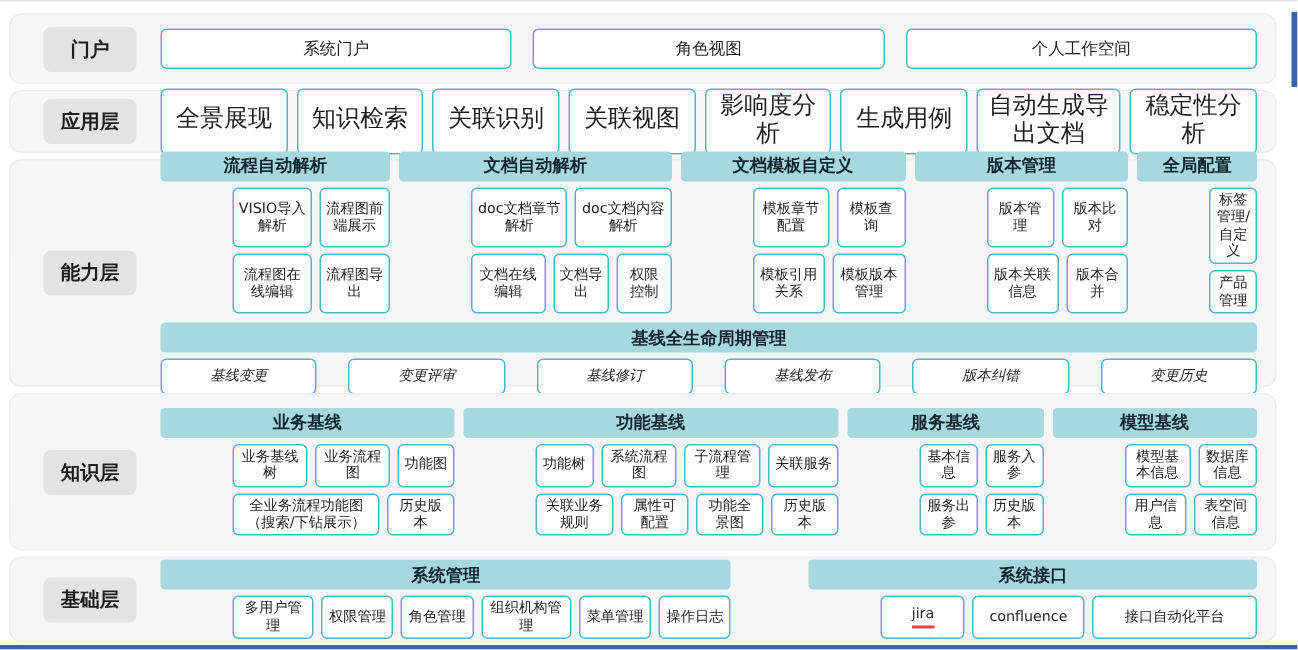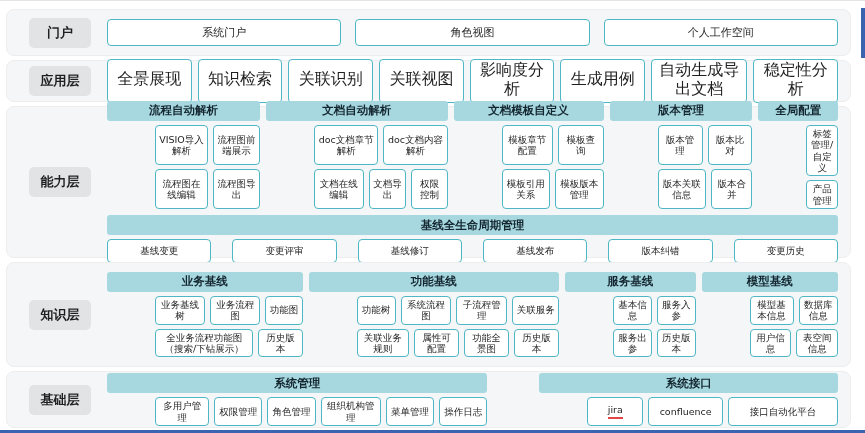--- a/index.html
+++ b/index.html
@@ -130,21 +130,21 @@
             <div class="box">标签管理/自定义</div>
           </div>
           <div class="brow">
             <div class="box">产品管理</div>
           </div>
         </div>
 
       </div>
 
       <div class="hd" style="margin-top:6px;">基线全生命周期管理</div>
-      <div class="brow" style="gap:21px;">
+      <div class="brow" style="gap:21px;font-style:italic;">
         <div class="box">基线变更</div>
         <div class="box">变更评审</div>
         <div class="box">基线修订</div>
         <div class="box">基线发布</div>
         <div class="box">版本纠错</div>
         <div class="box">变更历史</div>
       </div>
     </div>
   </div>
 

